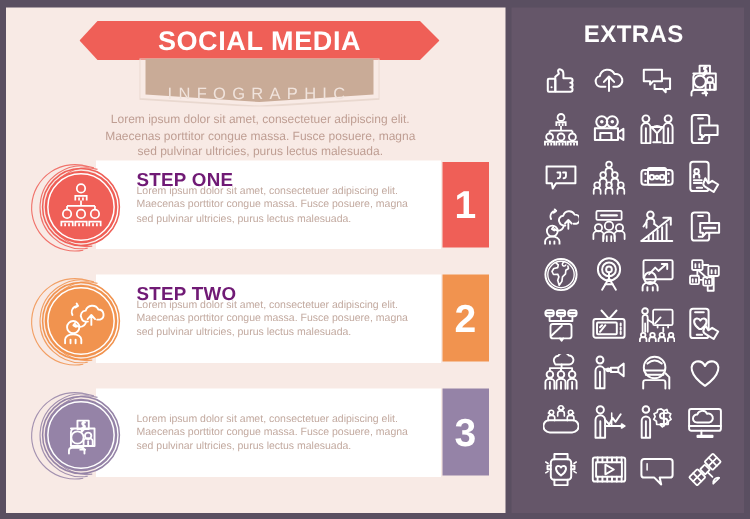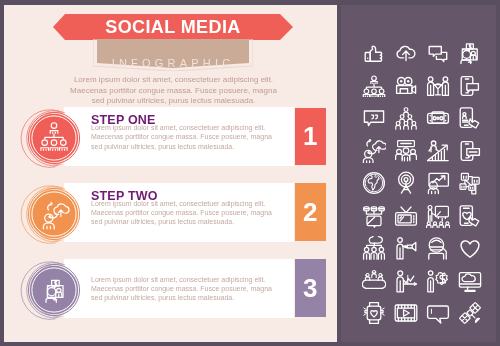--- a/index.html
+++ b/index.html
@@ -498,20 +498,21 @@
       <div class="num" style="background:#f1934f">2</div>
     </div>
     <div class="row" id="row2" style="top:253.7px">
       <div class="box"></div>
       <p><span>Lorem ipsum dolor sit amet, consectetuer adipiscing elit.</span><br><span>Maecenas porttitor congue massa. Fusce posuere, magna</span><br><span>sed pulvinar ultricies, purus lectus malesuada.</span></p>
       <div class="num" style="background:#9583a7">3</div>
     </div>
 
   </div>
   <div class="extras-panel">
+    <div class="extras-title">EXTRAS</div>
     <div class="icon-grid">
       <div class="icon-cell">
           <svg viewBox="0 0 24 24" width="24" height="24">
             <use href="#i-thumbs-up-icon"></use>
           </svg>
         </div>
       <div class="icon-cell">
           <svg viewBox="0 0 24 24" width="24" height="24">
             <use href="#i-cloud-upload-icon"></use>
           </svg>

